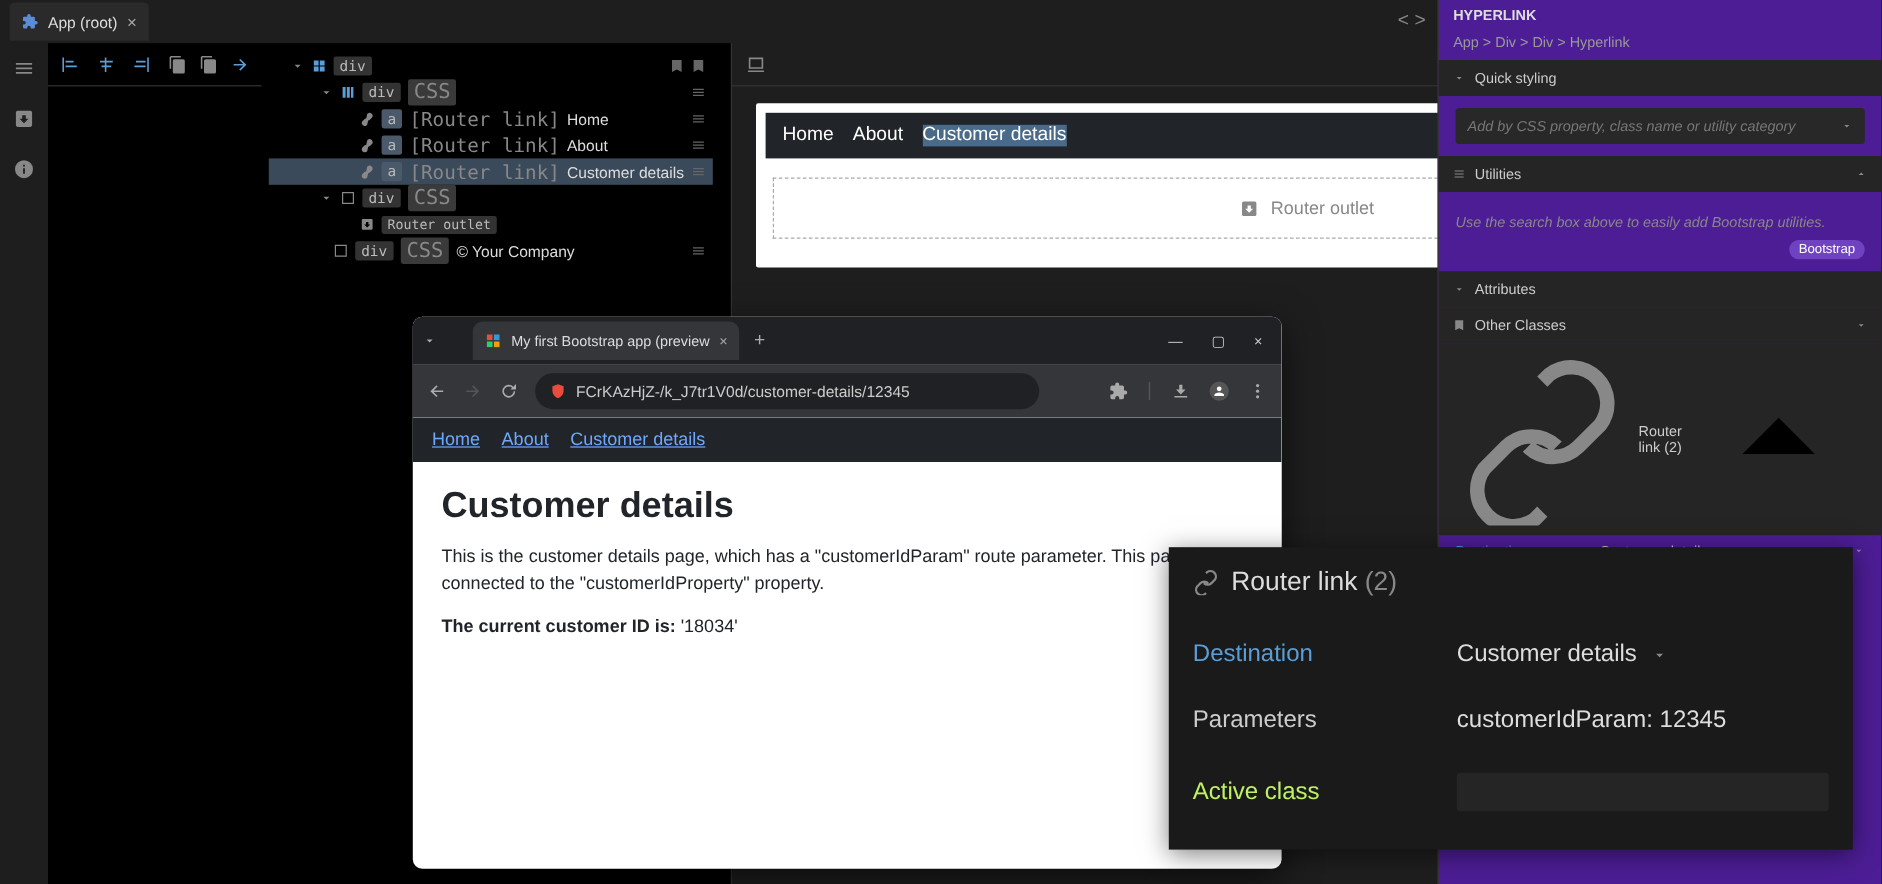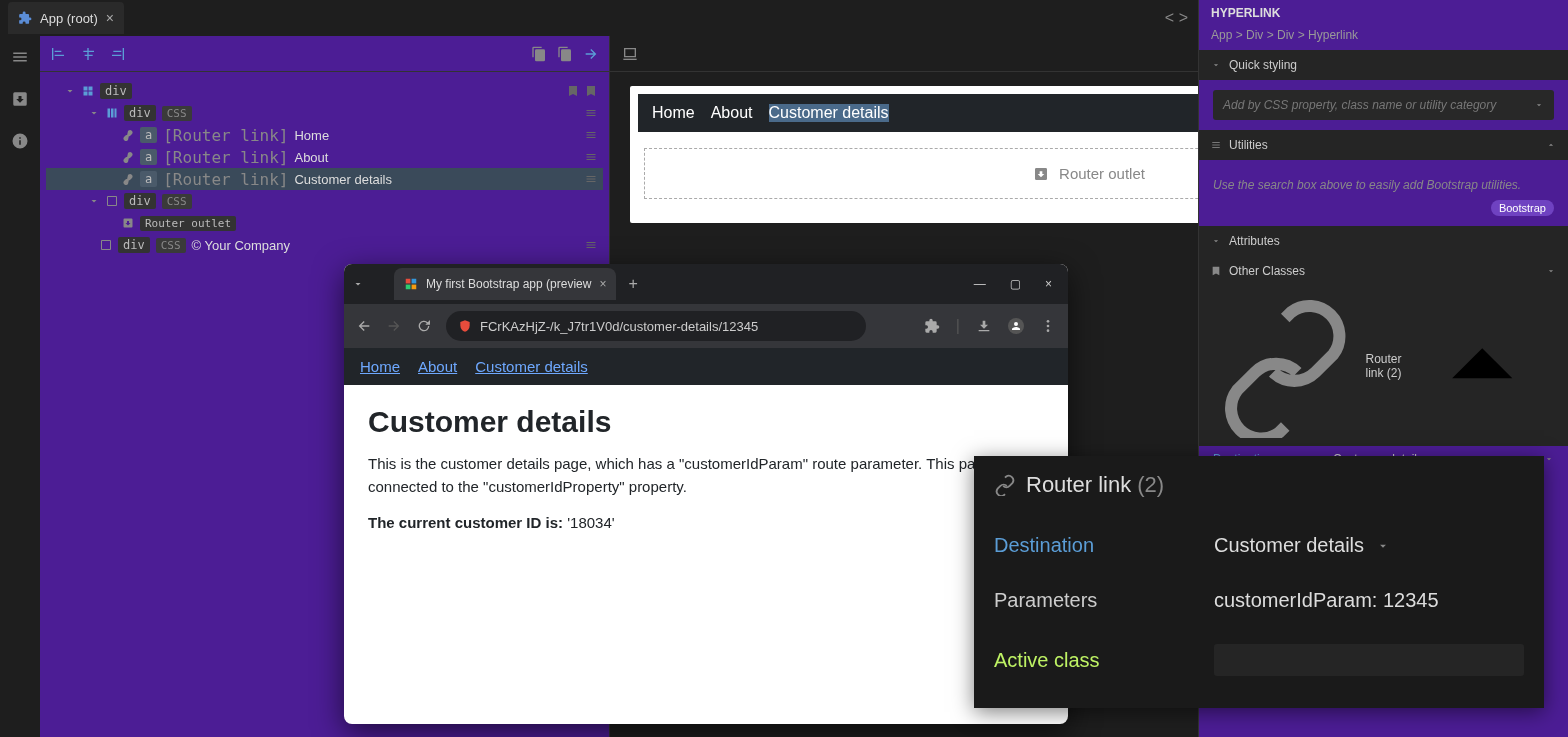--- a/index.html
+++ b/index.html
@@ -10,31 +10,31 @@
 .tab { height: 32px; background: #2a2a2a; display: flex; align-items: center; padding: 0 10px; font-size: 13px; color: #ddd; gap: 8px; border-radius: 4px 4px 0 0; }
 .puzzle-icon { width: 14px; height: 14px; fill: #5b8dd6; }
 .tab-close { color: #aaa; font-size: 14px; cursor: pointer; }
 .tabbar-right { margin-left: auto; padding-right: 380px; color: #888; }
 
 
 .workspace { display: flex; height: calc(100% - 36px); }
 .rail { width: 40px; background: #1e1e1e; display: flex; flex-direction: column; align-items: center; padding-top: 12px; gap: 24px; }
 .rail-icon { width: 18px; height: 18px; fill: #888; }
 
-.left-panel { width: 570px; background: #4c1d95; display: flex; flex-direction: column; border-right: 1px solid #333; text-align: center; }
+.left-panel { width: 570px; background: #000000; display: flex; flex-direction: row; border-right: 1px solid #333; text-align: center; }
 .left-toolbar { height: 36px; display: flex; align-items: center; padding: 0 10px; gap: 14px; border-bottom: 1px solid #333; }
 .tb-icon { width: 16px; height: 16px; fill: #5b9dd6; }
 
 .tree { padding: 8px 6px; font-size: 13px; font-family: "Segoe UI", sans-serif; }
 .tree-row { display: flex; align-items: center; height: 22px; gap: 6px; padding-right: 6px; }
 .tree-row.selected { background: #3a4a5a; }
 .indent { display: inline-block; }
 .tw { width: 12px; height: 12px; fill: #888; }
 .tag-box { font-family: monospace; background: #333; color: #bbb; padding: 1px 5px; border-radius: 2px; font-size: 12px; }
-.css-box { font-family: monospace; background: #3a3a3a; color: #888; padding: 1px 5px; border-radius: 2px; font-size: 11px; }
+.css-box { font-family: monospace; background: #3a3a3a; color: #888; padding: 1px 5px; border-radius: 2px; font-size: 17px; }
 .rl-box { font-family: monospace; color: #888; font-size: 16px; }
 .tree-text { color: #ddd; }
 .mini-icons { margin-left: auto; display: flex; gap: 6px; }
 .mini-icons svg { width: 12px; height: 12px; fill: #666; }
 
 
 .canvas { flex: 1; background: #1e1e1e; position: relative; }
 .canvas-toolbar { height: 36px; display: flex; align-items: center; justify-content: space-between; padding: 0 12px; border-bottom: 1px solid #333; }
 .ct-left, .ct-right { display: flex; align-items: center; gap: 12px; }
 .ct-icon { width: 16px; height: 16px; fill: #888; }

